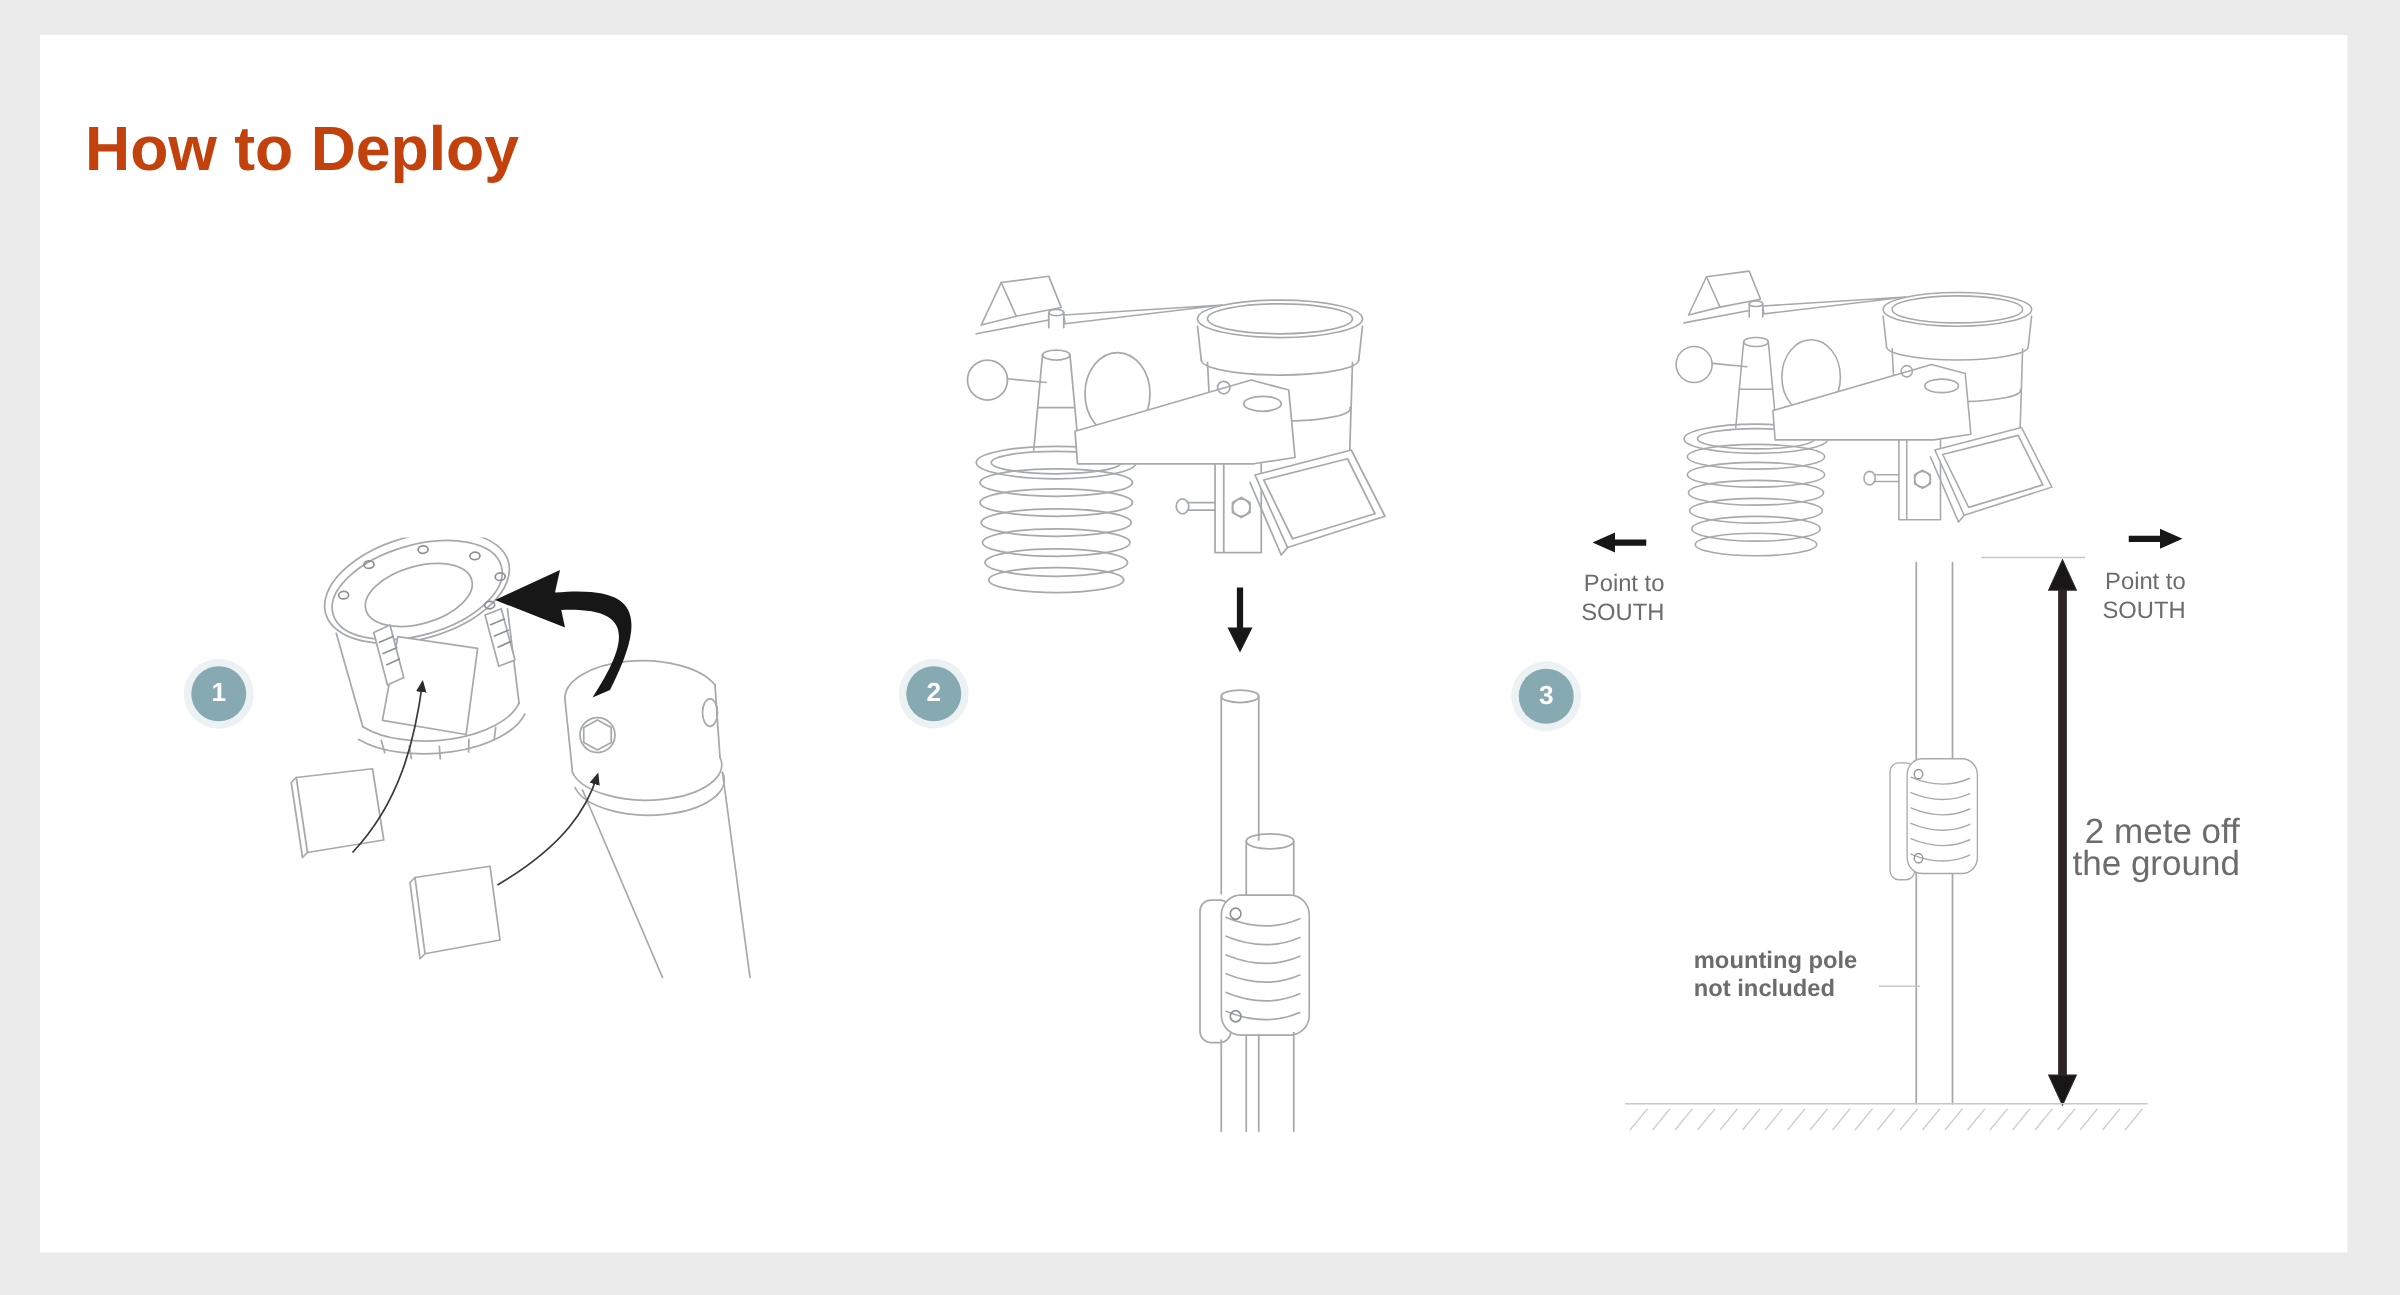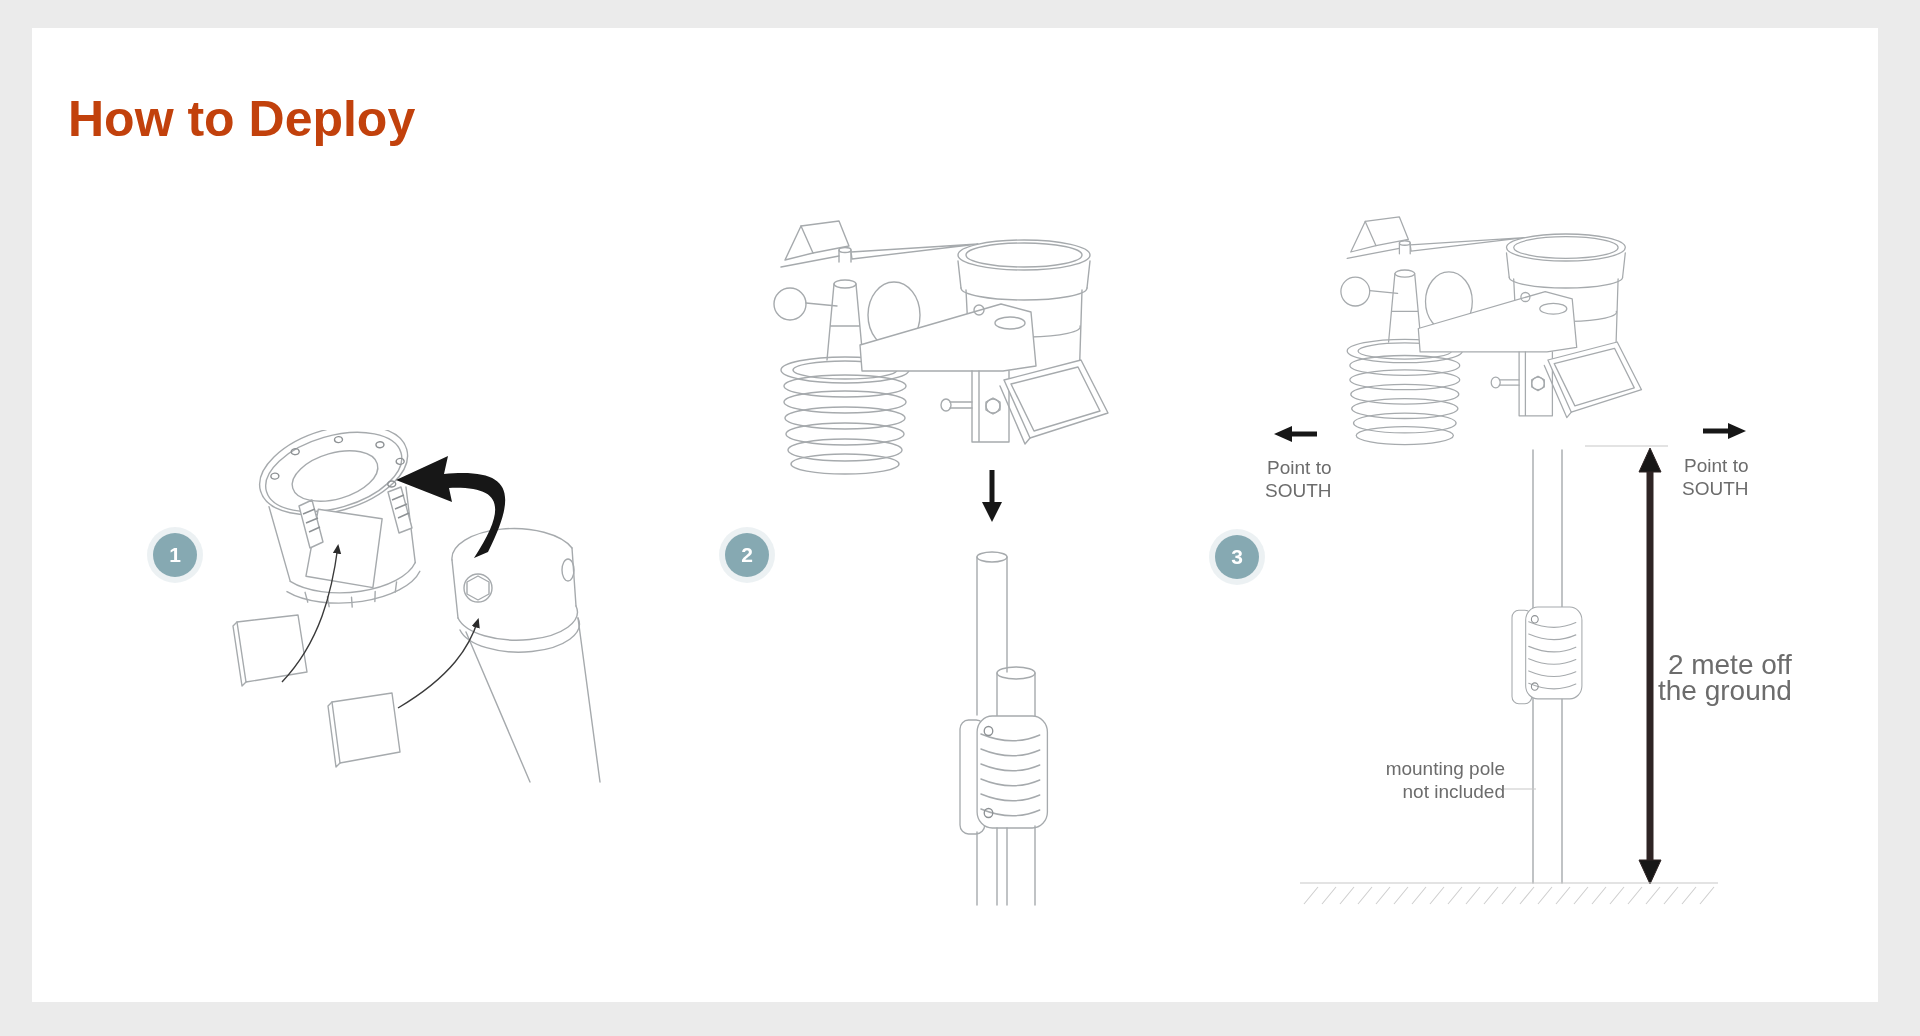--- a/index.html
+++ b/index.html
@@ -6,21 +6,21 @@
     background:#ebebeb;font-family:"Liberation Sans","DejaVu Sans",sans-serif;}
   .card{position:absolute;left:32px;top:28px;width:1846px;height:974px;background:#ffffff;}
   .layer{position:absolute;left:0;top:0;width:1920px;height:1036px;}
   .title{position:absolute;left:68px;top:56px;font-size:50px;font-weight:700;color:#c2410c;letter-spacing:0;}
   .badge{position:absolute;width:44px;height:44px;border-radius:50%;background:#86a9b2;
     box-shadow:0 0 0 6px rgba(134,169,178,.16);color:#ffffff;display:flex;align-items:center;
     justify-content:center;font-size:21px;font-weight:700;}
   .diagram{position:absolute;}
   .lbl{position:absolute;color:#6c6c6c;font-size:19px;line-height:23px;text-align:right;}
   .lbl-big{font-size:28px;line-height:26px;}
-  .center{text-align:right;}
+  .center{text-align:left;font-weight:bold;}
   svg .ln{fill:none;stroke:#a6aaad;stroke-width:1.4;stroke-linecap:round;stroke-linejoin:round;}
   svg .lnw{fill:#ffffff;stroke:#a6aaad;stroke-width:1.4;stroke-linejoin:round;}
   svg .dk{fill:none;stroke:#8d9194;stroke-width:1.4;}
   svg .blk{fill:#171717;stroke:none;}
   svg .blkln{fill:none;stroke:#171717;stroke-width:5;}
   svg .thin{fill:none;stroke:#3a3a3a;stroke-width:1.4;}
   svg .meas{stroke:#2e2424;}
   svg .gnd{stroke:#c8c8c8;stroke-width:1.2;fill:none;}
   svg .hatch{stroke:#cfcfcf;stroke-width:1.1;fill:none;}
 </style>

